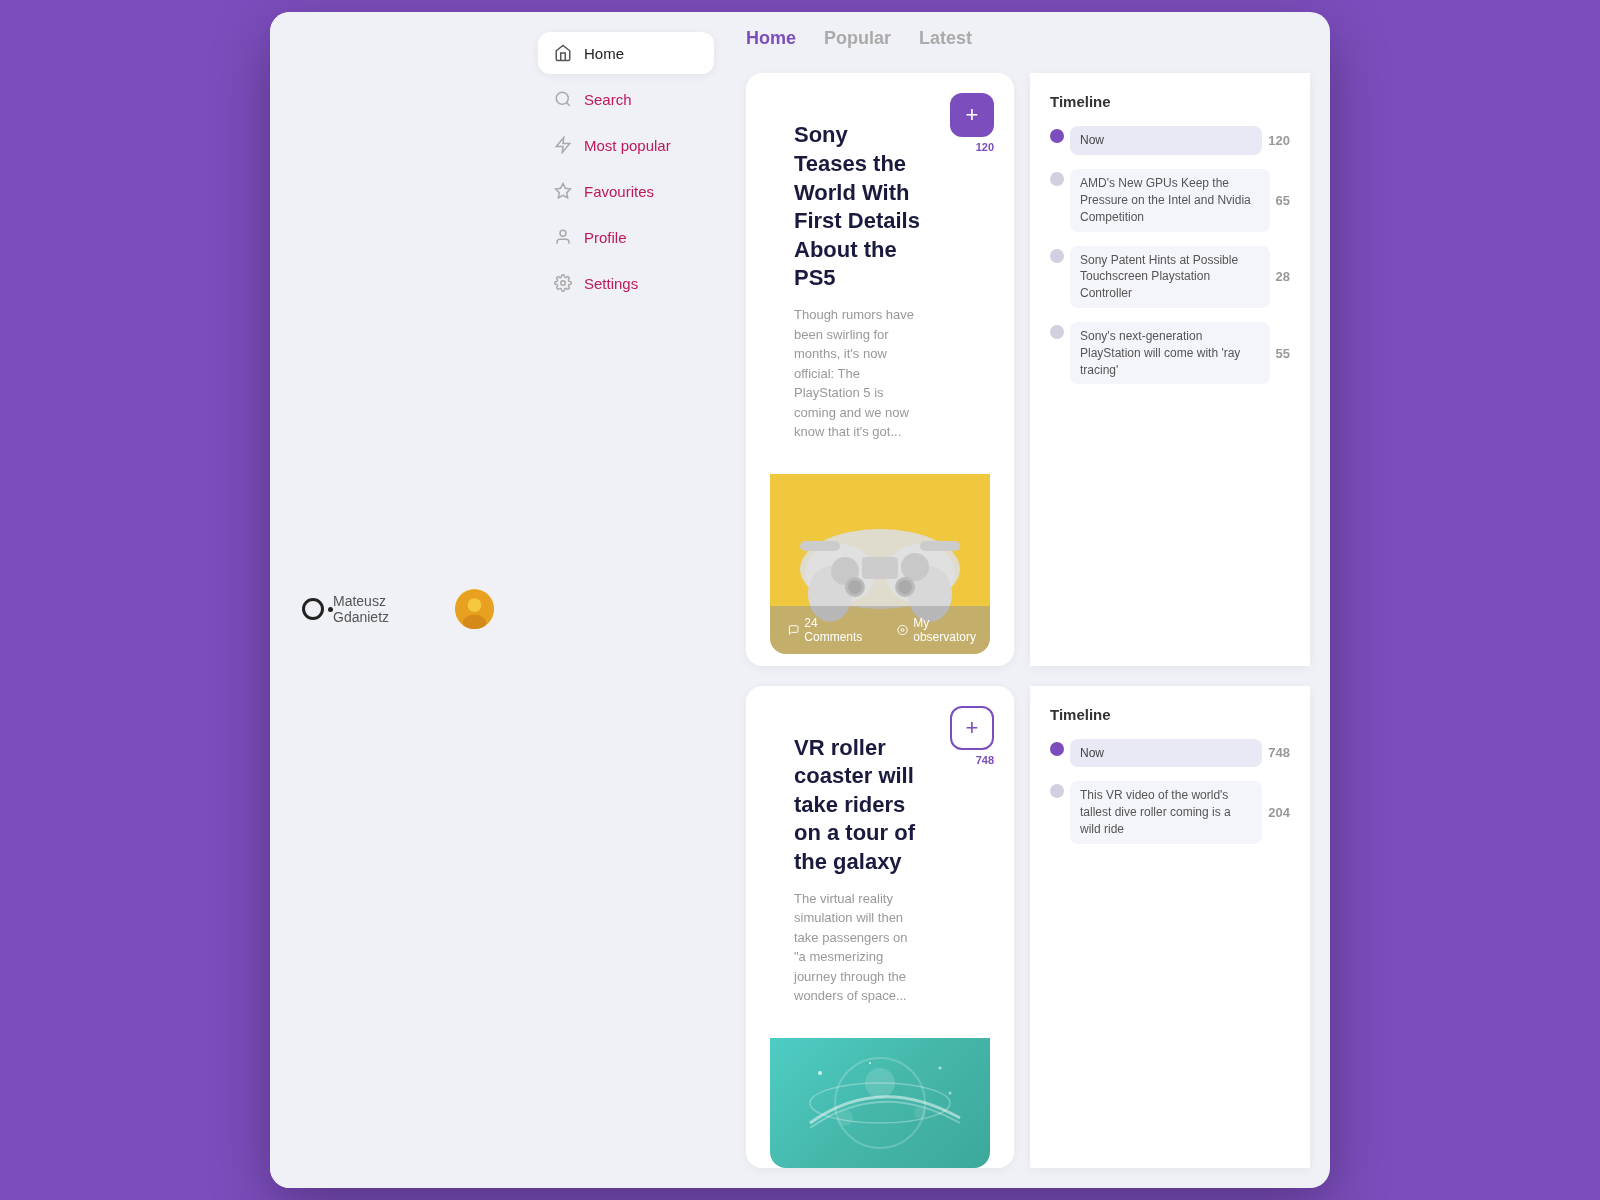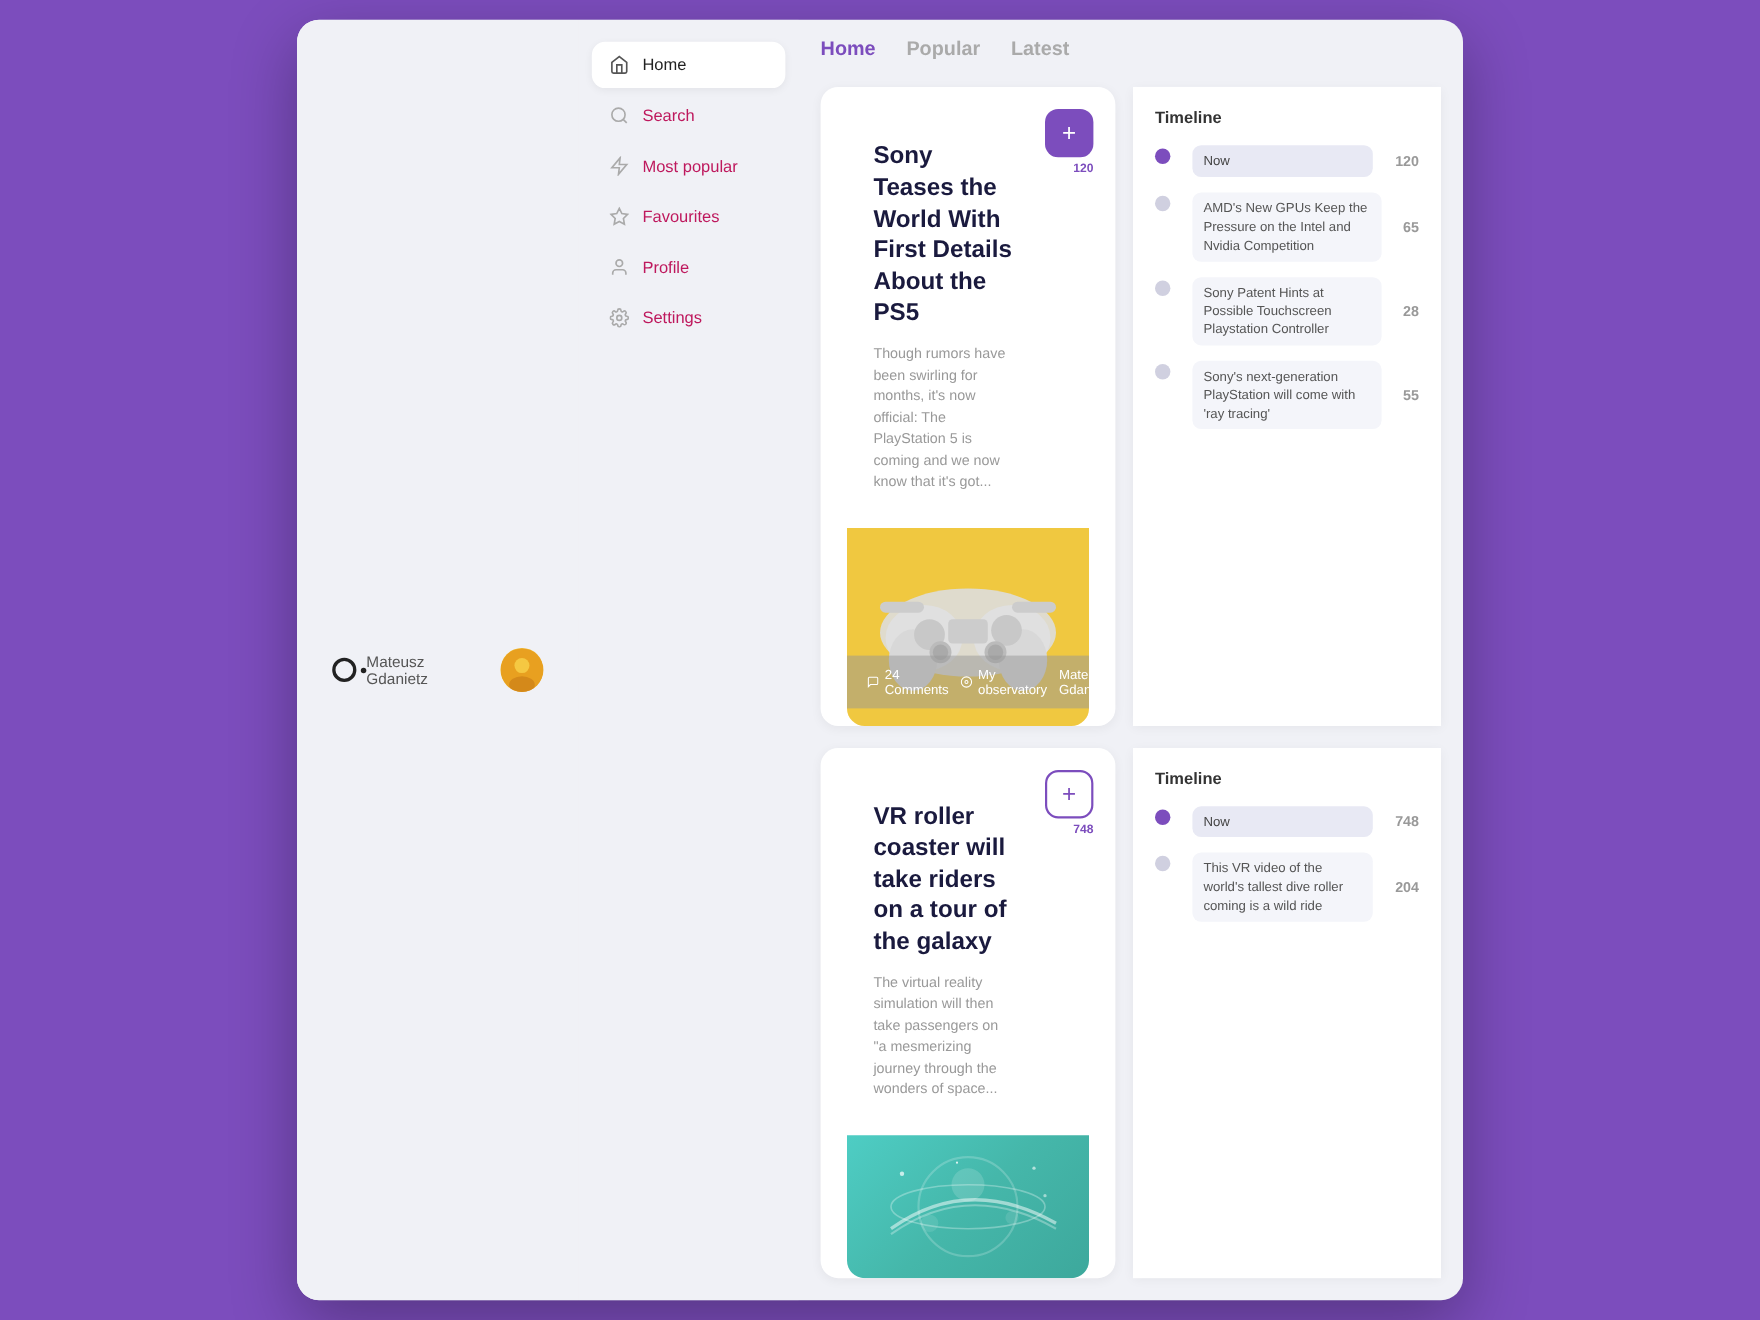--- a/index.html
+++ b/index.html
@@ -193,28 +193,28 @@
       background: #f0c840;
       border-radius: 12px;
       overflow: hidden;
       position: relative;
       display: flex;
       align-items: center;
       justify-content: center;
     }
     .article-footer {
       position: absolute;
-      bottom: 16px;
+      bottom: 0;
       left: 0;
       right: 0;
       background: rgba(150,150,150,0.5);
       padding: 10px 18px;
       display: flex;
       align-items: center;
-      gap: 8px;
+      gap: 32px;
       font-size: 12px;
       color: white;
     }
     .footer-item {
       display: flex;
       align-items: center;
       gap: 5px;
     }
     .article-image-vr {
       width: 340px;
@@ -233,21 +233,21 @@
     }
     .timeline-title {
       font-size: 15px;
       font-weight: 600;
       color: #333;
       margin-bottom: 16px;
     }
     .timeline-item {
       display: flex;
       align-items: flex-start;
-      gap: 20px;
+      gap: 6px;
       margin-bottom: 14px;
       position: relative;
     }
     .timeline-dot {
       width: 14px;
       height: 14px;
       border-radius: 50%;
       flex-shrink: 0;
       margin-top: 3px;
     }
@@ -390,21 +390,21 @@
       <div class="tabs">
         <span class="tab active">Home</span>
         <span class="tab">Popular</span>
         <span class="tab">Latest</span>
       </div>
 
       <div class="articles-grid">
 
         <div class="article-row">
 
-          <div class="article-card" style="position:relative; padding-bottom: 0;">
+          <div class="article-card" style="position:relative; padding-bottom: 12px;">
             <div style="padding: 24px 24px 16px 24px;">
               <h2 class="article-title">Sony Teases the World With First Details About the PS5</h2>
               <p class="article-excerpt">Though rumors have been swirling for months, it's now official: The PlayStation 5 is coming and we now know that it's got...</p>
             </div>
             <button class="add-btn">+</button>
             <div class="add-btn-count">120</div>
 
             <div class="article-image-ps5" style="margin: 0; width: 100%; border-radius: 0 0 16px 16px; position: relative; height: 180px;">
 
               <svg width="220" height="130" viewBox="0 0 220 130">

